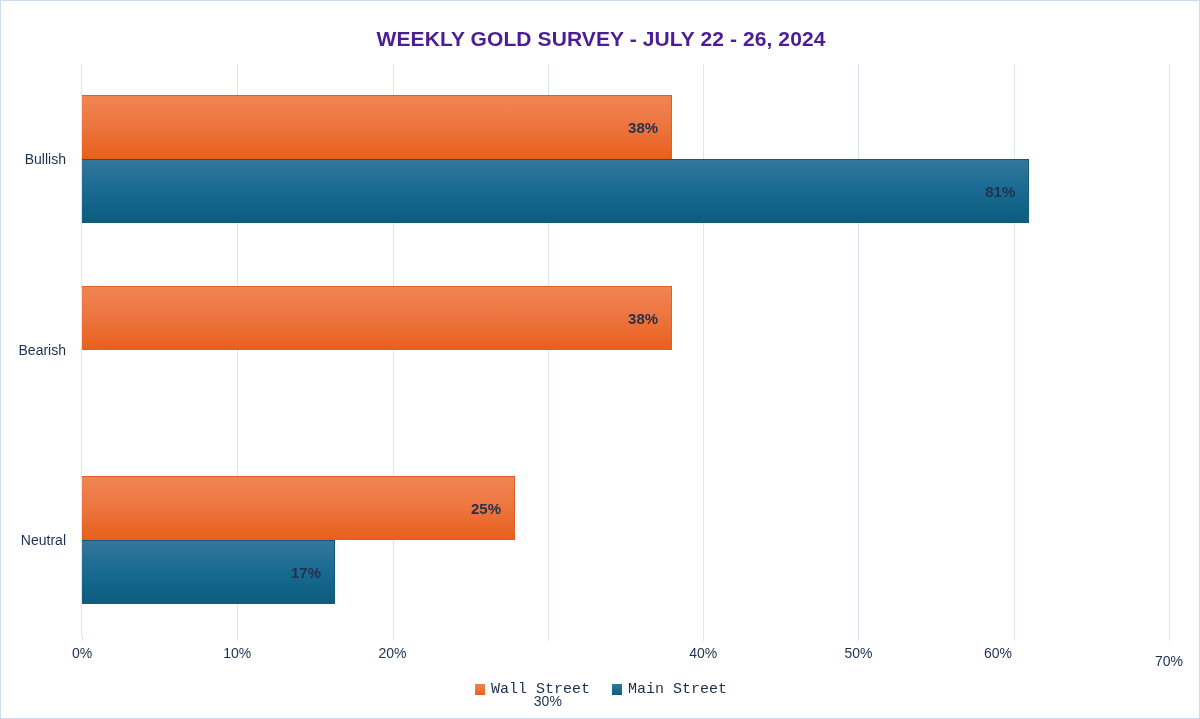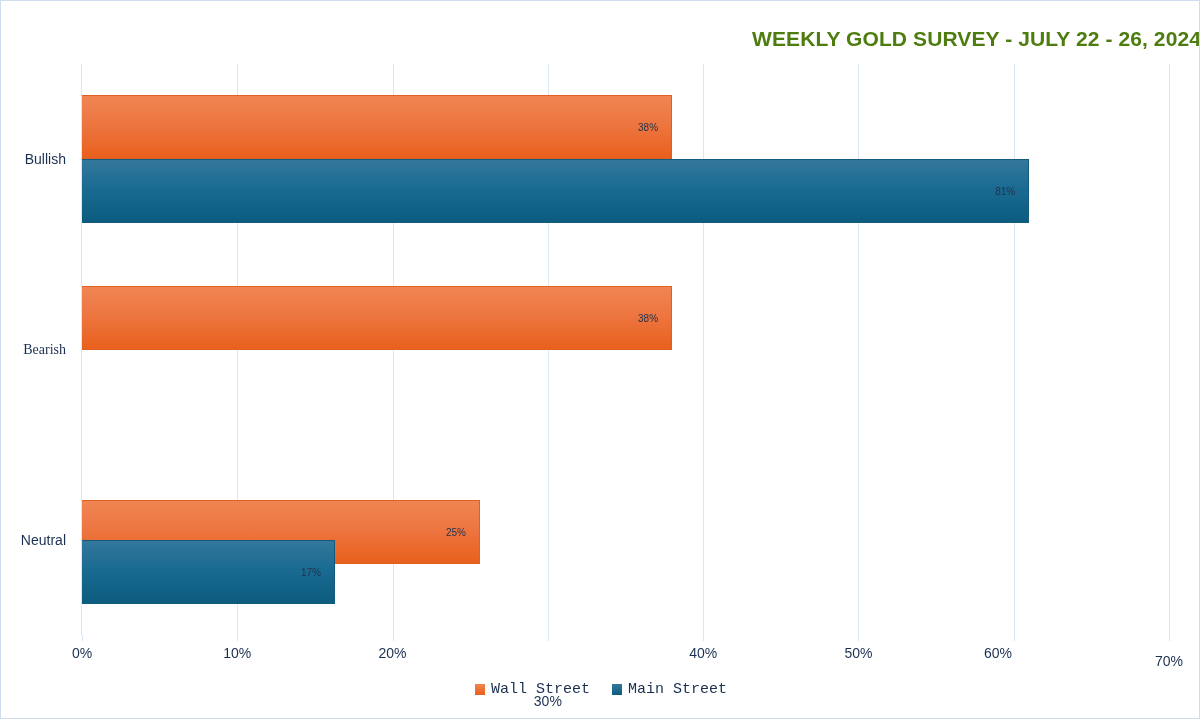--- a/index.html
+++ b/index.html
@@ -20,25 +20,25 @@
     border: 1px solid #cfdcf0;
     overflow: hidden;
   }
 
   
   .chart-title {
     position: absolute;
     top: 26px;
     left: 0;
     width: 1200px;
-    text-align: right;
+    text-align: center;
     font-size: 21px;
     font-weight: bold;
     letter-spacing: 0.1px;
-    color: #4d7c0f;
+    color: #4c1d95;
     white-space: nowrap;
   }
 
   
   .plot-area {
     position: absolute;
     left: 81px;
     top: 63px;
     width: 1087px;
     height: 571px;
@@ -95,23 +95,24 @@
   .bar.main {
     background: linear-gradient(to bottom, #34779c 0%, #1a6b92 45%, #0c5c80 100%);
     border: 1px solid #135a7d;
     border-left: none;
   }
   .bar-label {
     position: absolute;
     right: 13px;
     top: 50%;
     transform: translateY(-50%);
-    font-size: 10px;
+    font-size: 15px;
     color: #22334c;
     white-space: nowrap;
+    font-weight: bold;
   }
 
   
   .x-tick {
     position: absolute;
     top: 644px;
     font-size: 14px;
     color: #1b3050;
     transform: translateX(-50%);
     white-space: nowrap;
@@ -173,32 +174,32 @@
     <div class="bars-layer" id="bars-layer">
         <div class="bar wall" style="top: 31.1667px; width: 590.086px;">
           <span class="bar-label">38%</span>
         </div>
         <div class="bar main" style="top: 95.1667px; width: 947.243px;">
           <span class="bar-label">81%</span>
         </div>
         <div class="bar wall" style="top: 221.5px; width: 590.086px;">
           <span class="bar-label">38%</span>
         </div>
-        <div class="bar wall" style="top: 411.833px; width: 398px; margin-top: 24px;">
+        <div class="bar wall" style="top: 411.833px; width: 433px;">
           <span class="bar-label">25%</span>
         </div>
         <div class="bar main" style="top: 475.833px; width: 253px;">
           <span class="bar-label">17%</span>
         </div>
       </div>
   </div>
 
   <div id="cat-labels">
       <div class="cat-label" style="top: 158.167px;">Bullish</div>
-      <div class="cat-label" style="top: 348.5px; font-family: Liberation Serif, serif;">Bearish</div>
+      <div class="cat-label" style="top: 348.5px;">Bearish</div>
       <div class="cat-label" style="top: 538.833px;">Neutral</div>
     </div>
 
   <div id="x-ticks">
       <div class="x-tick-mark" style="left: 81px;"></div>
       <div class="x-tick" style="left: 81px;">0%</div>
       <div class="x-tick-mark" style="left: 236.286px;"></div>
       <div class="x-tick" style="left: 236.286px;">10%</div>
       <div class="x-tick-mark" style="left: 391.571px;"></div>
       <div class="x-tick" style="left: 391.571px;">20%</div>

